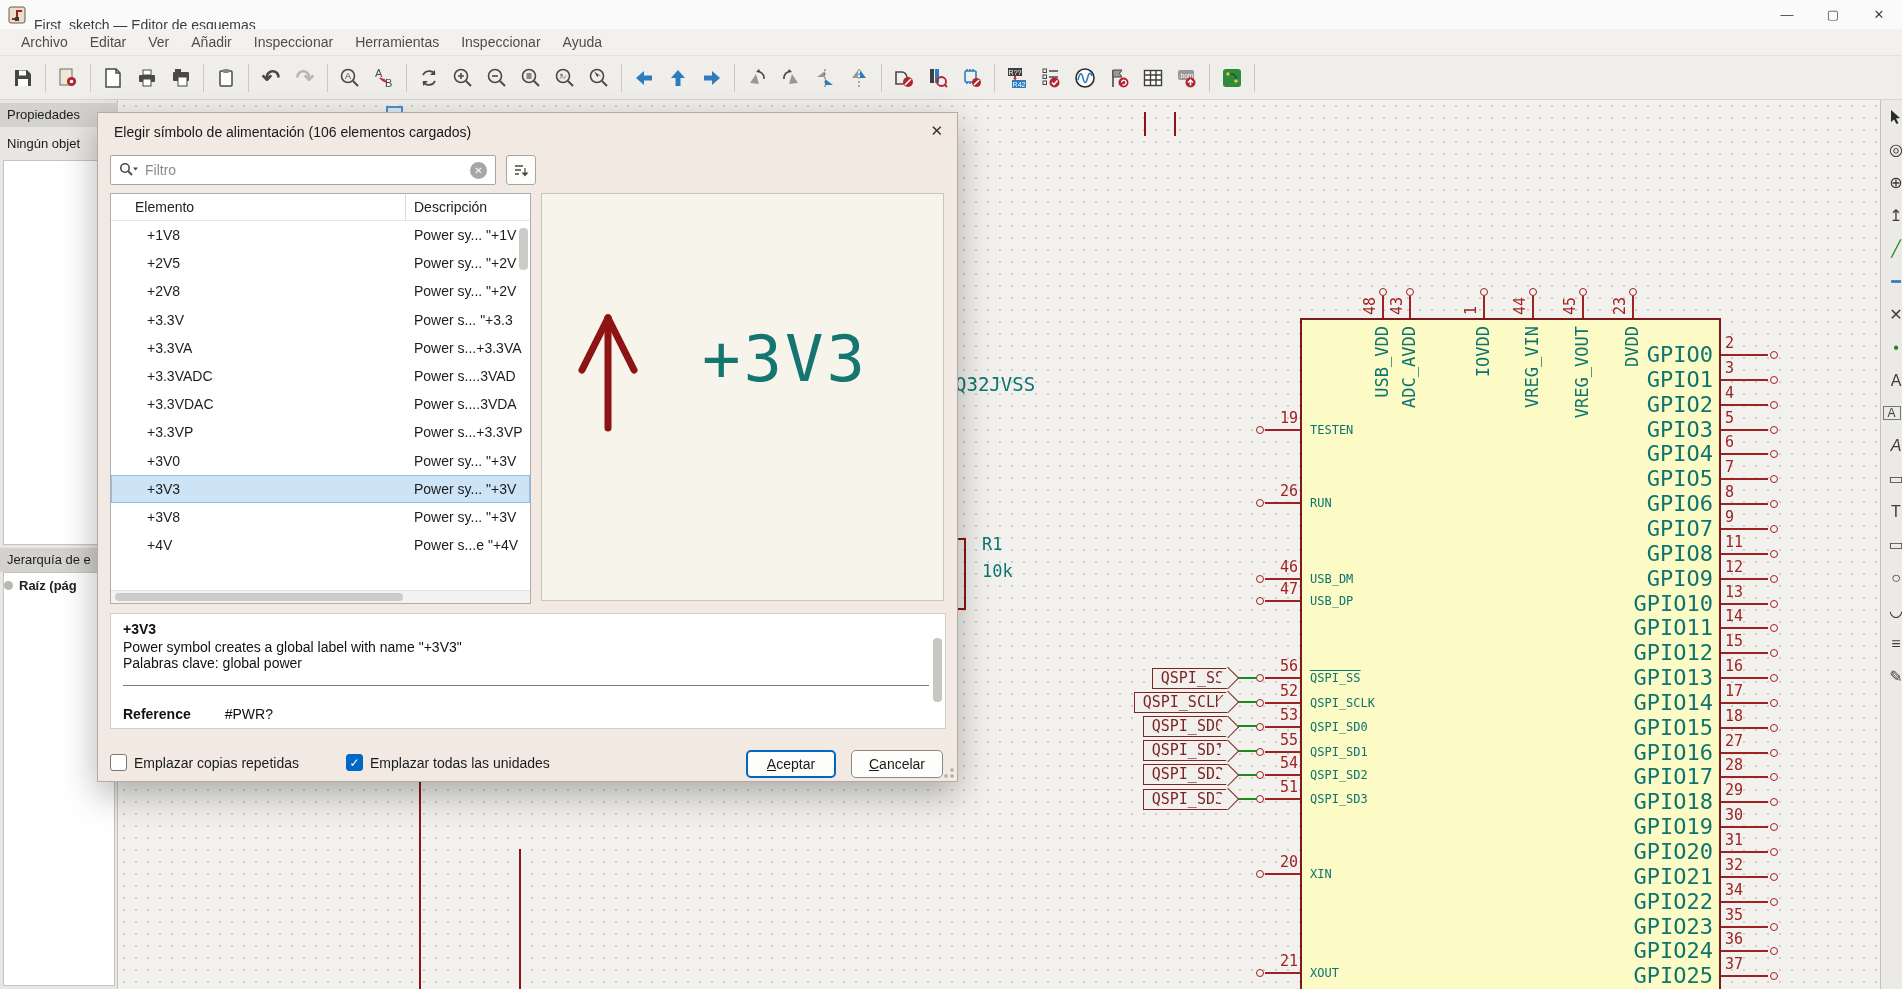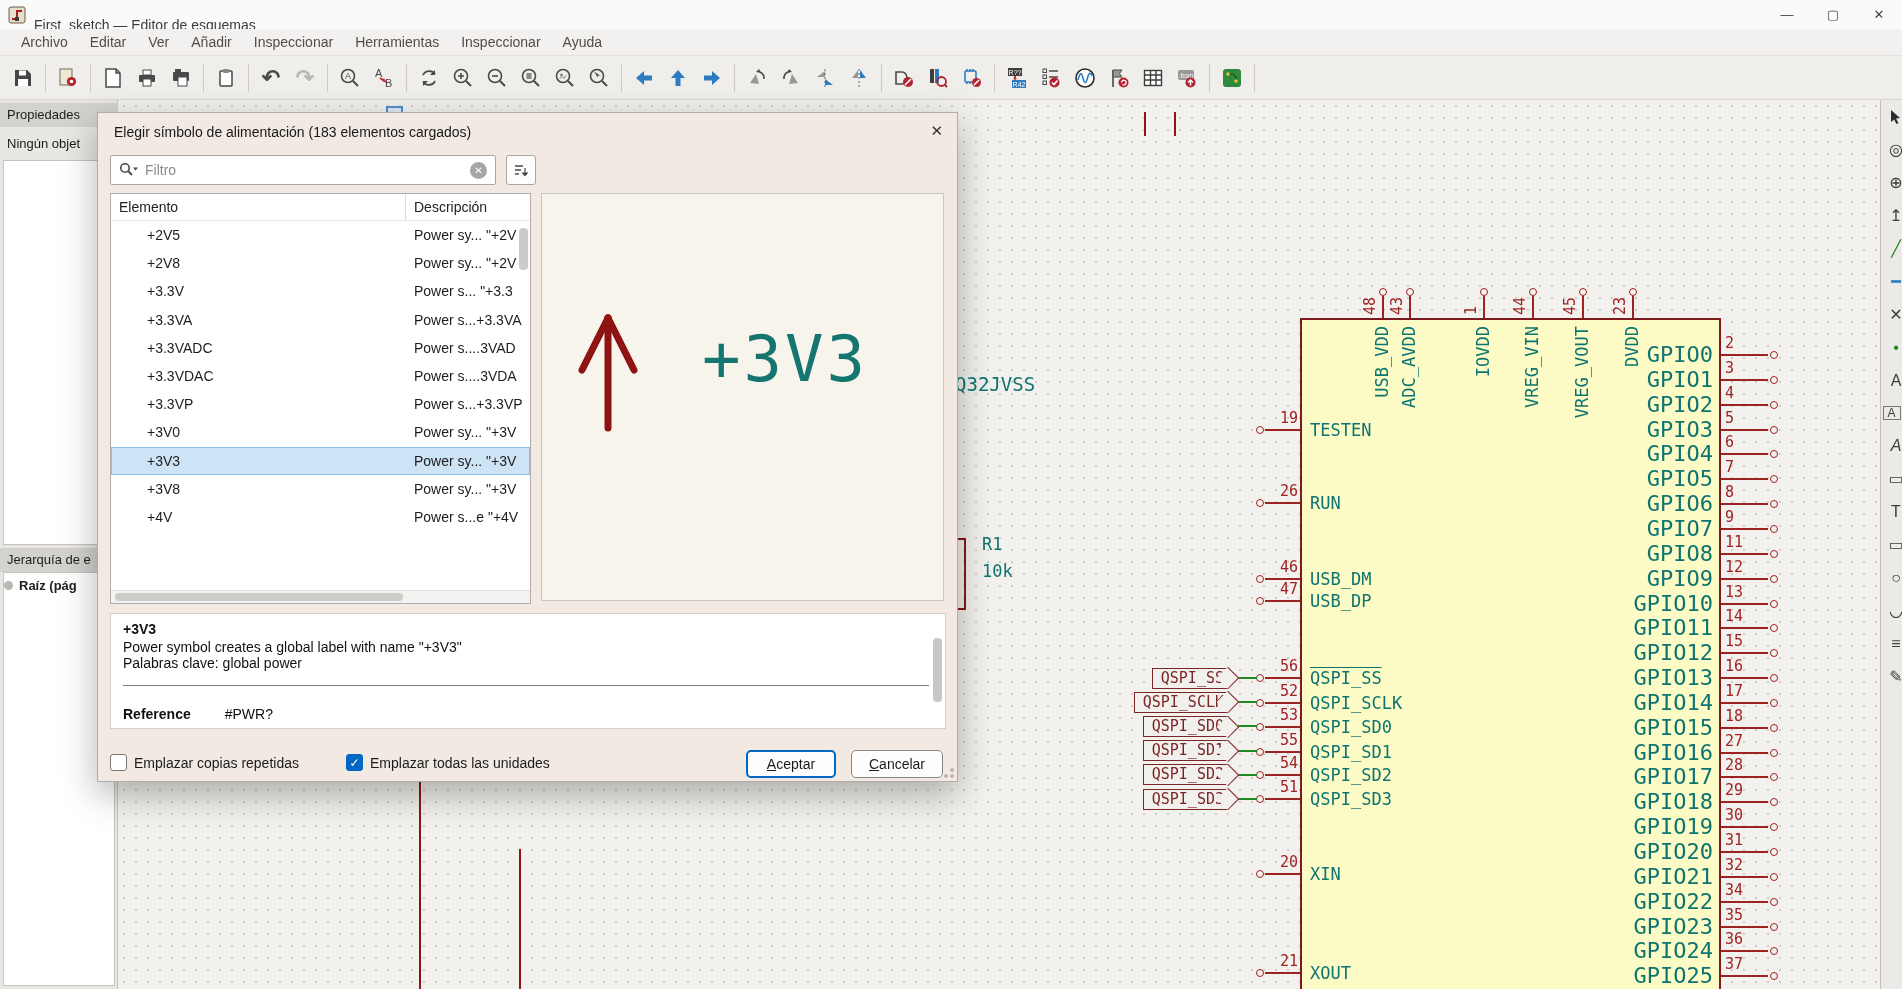--- a/index.html
+++ b/index.html
@@ -60,21 +60,21 @@
   .left-pin:nth-of-type(1){top:330px;} .left-pin:nth-of-type(2){top:403px;}
   .left-pin:nth-of-type(3){top:479px;} .left-pin:nth-of-type(4){top:501px;}
   .left-pin:nth-of-type(5){top:578px;} .left-pin:nth-of-type(6){top:603px;}
   .left-pin:nth-of-type(7){top:627px;} .left-pin:nth-of-type(8){top:652px;}
   .left-pin:nth-of-type(9){top:675px;} .left-pin:nth-of-type(10){top:699px;}
   .left-pin:nth-of-type(11){top:774px;} .left-pin:nth-of-type(12){top:873px;}
   .left-pin:nth-of-type(5) .lp-name { text-decoration:overline; }
   .lp-stub { position:absolute; left:1147px; top:-1px; width:35px; height:2px; background:#9e2222; }
   .lp-circle { position:absolute; left:1138px; top:-4px; width:8px; height:8px; border:1.5px solid #9e2222; border-radius:50%; }
   .lp-num { position:absolute; left:1144px; top:-21px; width:36px; text-align:right; font-size:15px; color:#9e2222; font-family:"DejaVu Sans Mono",monospace; }
-  .lp-name { position:absolute; left:1192px; top:-10px; height:20px; line-height:20px; font-size:17px; color:#0e7471; font-family:"DejaVu Sans Mono",monospace; white-space:nowrap; }
+  .lp-name { position:absolute; left:1192px; top:-10px; height:20px; line-height:20px; font-size:12px; color:#0e7471; font-family:"DejaVu Sans Mono",monospace; white-space:nowrap; }
 
   .right-pin { position:absolute; left:0; width:0; height:0; top:calc(255px + var(--i)*24.85px); }
   .rp-stub { position:absolute; left:1603px; top:-1px; width:47px; height:2px; background:#9e2222; }
   .rp-circle { position:absolute; left:1652px; top:-4px; width:8px; height:8px; border:1.5px solid #9e2222; border-radius:50%; }
   .rp-num { position:absolute; left:1607px; top:-21px; width:42px; font-size:15px; color:#9e2222; font-family:"DejaVu Sans Mono",monospace; }
   .rp-name { position:absolute; left:1450px; top:-10px; width:145px; height:20px; line-height:20px; text-align:right; font-size:22px; color:#0e7471; font-family:"DejaVu Sans Mono",monospace; }
 
   .glabel { position:absolute; right:652px; top:calc(567.5px + var(--i)*24.2px); height:21px; line-height:18px; background:#f1f0ed; border:1.5px solid #7c2525; border-right:none; color:#7c2525; font-size:15px; font-family:"DejaVu Sans Mono",monospace; padding:0 4px 0 8px; white-space:nowrap; }
   .glabel::after { content:""; position:absolute; right:-8.3px; top:1.8px; width:14.9px; height:14.9px; background:#f1f0ed; border-top:1.5px solid #7c2525; border-right:1.5px solid #7c2525; transform:rotate(45deg); }
   .gl-wire { position:absolute; left:calc(100% + 10px); top:8.5px; width:19px; height:2px; background:#1e8a1e; }
@@ -90,21 +90,21 @@
   .dlg-close { position:absolute; right:14px; top:10px; font-size:15px; color:#333; line-height:16px; }
 
   .dlg-filter { position:absolute; left:12px; top:42px; width:386px; height:30px; background:#fff; border:1px solid #a9a6a2; border-radius:2px; display:flex; align-items:center; padding:0 8px; }
   .dlg-filter input { flex:1; border:none; outline:none; font-size:14px; color:#222; background:transparent; min-width:0; }
   .dlg-filter input::placeholder { color:#8d8b88; }
   .filt-clear { width:17px; height:17px; border-radius:50%; background:#a9a7a4; color:#fff; font-size:10px; display:flex; align-items:center; justify-content:center; flex:0 0 auto; }
   .sort-btn { position:absolute; left:408px; top:42px; width:30px; height:30px; background:#fdfdfc; border:1px solid #a9a6a2; border-radius:3px; display:flex; align-items:center; justify-content:center; }
 
   .dlg-list { position:absolute; left:12px; top:80px; width:421px; height:411px; background:#fff; border:1px solid #b0adaa; overflow:hidden; }
   .list-header { display:flex; height:27px; line-height:27px; font-size:14px; color:#222; border-bottom:1px solid #e8e6e3; }
-  .lh-el { width:295px; padding-left:8px; border-right:1px solid #dcdad7; }
+  .lh-el { width:295px; padding-left:24px; border-right:1px solid #dcdad7; }
   .lh-desc { flex:1; padding-left:8px; }
   .list-row { display:flex; height:28.2px; line-height:28.2px; font-size:14px; color:#1d1d1d; }
   .list-row .cell-name { width:295px; padding-left:36px; white-space:nowrap; overflow:hidden; }
   .list-row .cell-desc { flex:1; padding-left:8px; white-space:nowrap; overflow:hidden; }
   .list-row.selected { background:#cde3f6; outline:1px solid #8ebfe8; outline-offset:-1px; }
   .hscroll { position:absolute; left:0; bottom:0; width:100%; height:13px; background:#f3f2f1; border-top:1px solid #e3e1de; }
   .hscroll .thumb { position:absolute; left:4px; top:2px; width:288px; height:8px; background:#cdcbc8; border-radius:4px; }
   .vscroll { position:absolute; right:1px; top:28px; width:11px; height:100px; }
   .vscroll .thumb { position:absolute; left:1px; top:6px; width:9px; height:42px; background:#cdcbc8; border-radius:4px; }
 
@@ -802,21 +802,21 @@
     <div class="rt-icon">▭</div>
     <div class="rt-icon">T</div>
     <div class="rt-icon">▭</div>
     <div class="rt-icon">○</div>
     <div class="rt-icon">◡</div>
     <div class="rt-icon">≡</div>
     <div class="rt-icon">✎</div>
   </div>
 
   <div class="dialog">
-    <div class="dlg-title">Elegir símbolo de alimentación (183 elementos cargados)</div>
+    <div class="dlg-title">Elegir símbolo de alimentación (106 elementos cargados)</div>
     <div class="dlg-close">✕</div>
 
     <div class="dlg-filter">
       <svg width="20" height="16" viewBox="0 0 20 16" style="flex:0 0 auto; margin-right:6px;">
         <circle cx="6" cy="6" r="4.2" stroke="#4a4948" fill="none" stroke-width="1.6"></circle>
         <line x1="9" y1="9" x2="13" y2="13" stroke="#4a4948" stroke-width="1.8"></line>
         <path d="M14 5.5l2.5 3 2.5-3z" fill="#4a4948"></path>
       </svg>
       <input type="text" value="" placeholder="Filtro" style="">
       <div class="filt-clear">✕</div>
@@ -828,20 +828,24 @@
       </svg>
     </div>
 
     <div class="dlg-list">
       <div class="list-header">
         <span class="lh-el">Elemento</span>
         <span class="lh-desc">Descripción</span>
       </div>
       <div>
 
+          <div class="list-row" style="--i: 0;">
+            <span class="cell-name">+1V8</span>
+            <span class="cell-desc">Power sy... "+1V</span>
+          </div>
 
 
           <div class="list-row" style="--i: 2;">
             <span class="cell-name">+2V5</span>
             <span class="cell-desc">Power sy... "+2V</span>
           </div>
 
           <div class="list-row" style="--i: 3;">
             <span class="cell-name">+2V8</span>
             <span class="cell-desc">Power sy... "+2V</span>

